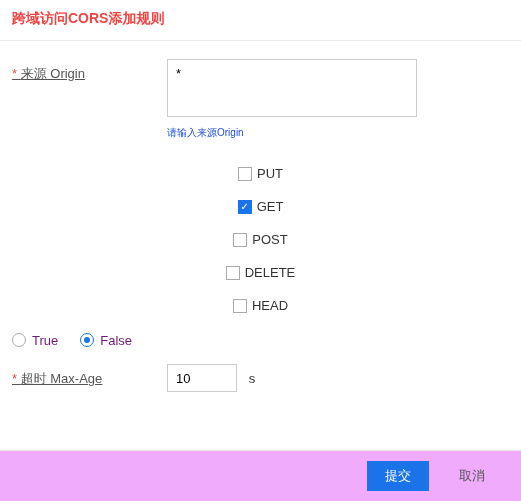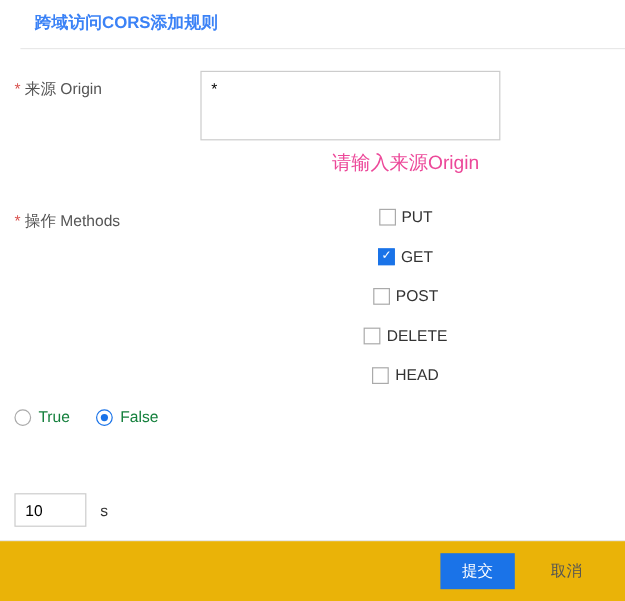--- a/index.html
+++ b/index.html
@@ -10,38 +10,38 @@
       background: #fff;
       width: 521px;
       height: 501px;
       position: relative;
     }
     .header {
       padding: 10px 12px 12px;
       border-bottom: 1px solid #e8e8e8;
       font-size: 14px;
       font-weight: bold;
-      color: #3b82f6;
-      margin-left: 17px;
+      color: #ef4444;
     }
     .form {
       padding: 18px 12px 0;
     }
     .form-row {
       display: flex;
       align-items: flex-start;
       margin-bottom: 22px;
     }
     .form-row.tight { margin-bottom: 16px; }
     .label {
       width: 155px;
       flex-shrink: 0;
       color: #555;
       font-size: 13px;
       padding-top: 6px;
+      text-decoration: underline;
     }
     .label.required::before {
       content: "* ";
       color: #d9534f;
     }
     .field { flex: 1; }
     .textarea {
       width: 250px;
       height: 58px;
       border: 1px solid #ccc;
@@ -49,24 +49,23 @@
       font-size: 13px;
       font-family: inherit;
       resize: none;
     }
     .textarea.focused {
       border: 1px solid #1a73e8;
       outline: none;
     }
     .textarea.wide { width: 250px; }
     .hint {
-      color: #ec4899;
-      font-size: 16px;
+      color: #1d4ed8;
+      font-size: 10px;
       margin-top: 6px;
-      text-align: center;
     }
     .checkbox-group {
       display: flex;
       gap: 18px;
       align-items: center;
       padding-top: 4px;
       flex-wrap: nowrap;
       flex-direction: column;
     }
     .checkbox-item {
@@ -93,24 +92,24 @@
       line-height: 1;
     }
     .radio-group {
       display: flex;
       gap: 22px;
       align-items: center;
       padding-top: 4px;
     }
     .radio-item {
       display: flex;
-      align-items: center;
+      align-items: flex-start;
       gap: 6px;
       font-size: 13px;
-      color: #15803d;
+      color: #701a75;
     }
     .radio-circle {
       width: 14px;
       height: 14px;
       border: 1px solid #aaa;
       border-radius: 50%;
       display: inline-flex;
       align-items: center;
       justify-content: center;
     }
@@ -118,42 +117,41 @@
       border-color: #1a73e8;
     }
     .radio-circle.checked::after {
       content: "";
       width: 6px;
       height: 6px;
       border-radius: 50%;
       background: #1a73e8;
     }
     .text-input {
-      width: 60px;
+      width: 70px;
       height: 28px;
       border: 1px solid #ccc;
       padding: 0 8px;
       font-size: 13px;
-      margin-top: 40px;
     }
     .unit {
       margin-left: 8px;
       color: #333;
     }
     .footer {
       position: absolute;
       bottom: 0;
       left: 0;
       right: 0;
       border-top: 1px solid #e8e8e8;
       padding: 10px 18px;
       display: flex;
       justify-content: flex-end;
       gap: 12px;
-      background: #eab308;
+      background: #f0abfc;
     }
     .btn {
       padding: 6px 18px;
       font-size: 13px;
       cursor: pointer;
       border: none;
     }
     .btn-primary {
       background: #1a73e8;
       color: #fff;
@@ -183,21 +181,20 @@
 
   <div class="form-row">
     <div class="label required">来源 Origin</div>
     <div class="field">
       <textarea class="textarea wide" style="">*</textarea>
       <div class="hint">请输入来源Origin</div>
     </div>
   </div>
 
   <div class="form-row tight">
-    <div class="label required">操作 Methods</div>
     <div class="field checkbox-group">
       <label class="checkbox-item">
         <span class="checkbox-box"></span>
         <span>PUT</span>
       </label>
       <label class="checkbox-item">
         <span class="checkbox-box checked">✓</span>
         <span>GET</span>
       </label>
       <label class="checkbox-item">
@@ -224,20 +221,21 @@
       <label class="radio-item">
         <span class="radio-circle checked"></span>
         <span>False</span>
       </label>
     </div>
   </div>
 
 
 
   <div class="form-row">
+    <div class="label required">超时 Max-Age</div>
     <div class="field">
       <input class="text-input" value="10" style="">
       <span class="unit">s</span>
     </div>
   </div>
 
 </div>
 
 <div class="watermark">https://blog.csdn.net/chunlinguai5374</div>
 

